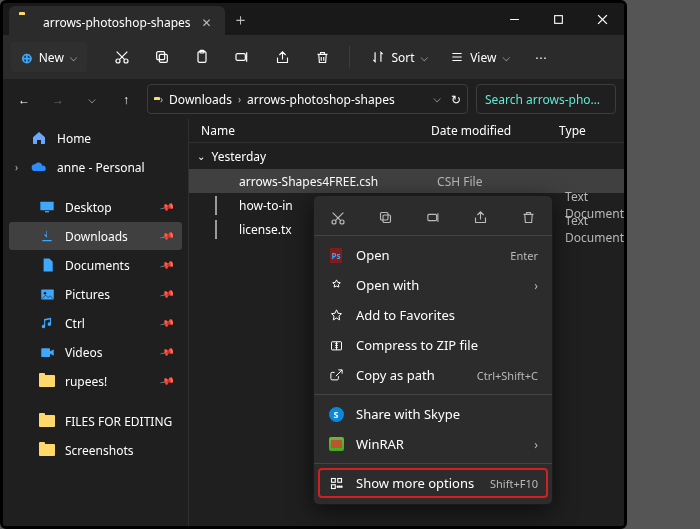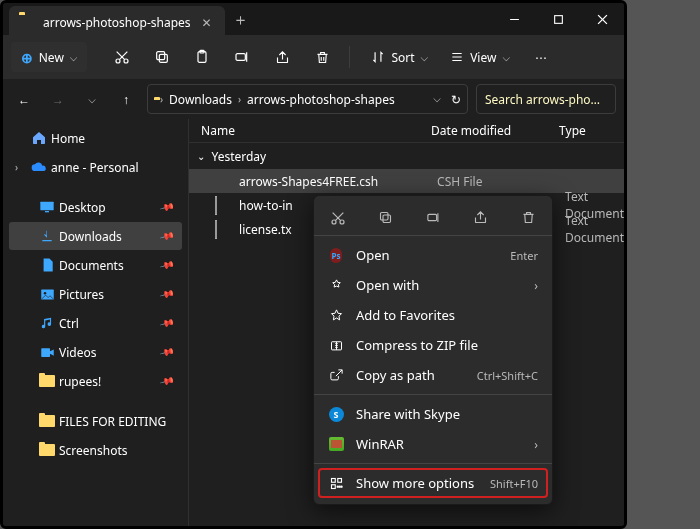--- a/index.html
+++ b/index.html
@@ -41,26 +41,26 @@
 
   
   .addressrow{height:40px;background:var(--bg-1);display:flex;align-items:center;padding:0 8px;gap:8px}
   .navbtn{width:26px;height:26px;display:flex;align-items:center;justify-content:center;color:var(--fg);cursor:pointer}
   .navbtn.dim{color:#6b6b6b}
   .addrbar{flex:1;height:30px;border:1px solid #3c3c3c;border-radius:4px;display:flex;align-items:center;padding:0 6px;gap:6px}
   .crumb{color:var(--fg);cursor:pointer}
   .crumbsep{color:var(--fg-dim);font-size:10px}
   .addrright{margin-left:auto;display:flex;gap:10px}
   .search{width:140px;height:30px;border:1px solid #3c3c3c;border-radius:4px;display:flex;align-items:center;padding:0 8px;color:#8c8c8c;gap:6px}
-  .search span{color:#fef9c3;font-size:12px;white-space:nowrap;overflow:hidden;text-overflow:ellipsis}
+  .search span{color:#5eead4;font-size:12px;white-space:nowrap;overflow:hidden;text-overflow:ellipsis}
 
   
   .body{display:flex;height:calc(100% - 116px)}
   .side{width:210px;background:var(--bg-1);border-right:1px solid #303030;padding:4px 0;overflow:hidden}
-  .sitem{height:28px;display:flex;align-items:center;padding:0 8px 0 22px;gap:4px;cursor:pointer;position:relative;margin:1px 6px;border-radius:3px}
+  .sitem{height:28px;display:flex;align-items:center;padding:0 8px 0 22px;gap:10px;cursor:pointer;position:relative;margin:1px 6px;border-radius:3px}
   .sitem.child{padding-left:30px}
   .sitem.sel{background:var(--bg-sel)}
   .sitem .caret{position:absolute;left:6px;font-size:10px;color:var(--fg-dim)}
   .sitem .ic{width:16px;height:16px;display:flex;align-items:center;justify-content:center}
   .folder-ic{width:16px;height:12px;background:var(--folder);border-radius:1px;position:relative}
   .folder-ic::before{content:"";position:absolute;top:-2px;left:0;width:6px;height:3px;background:var(--folder);border-radius:1px 1px 0 0}
   .pin{margin-left:auto;font-size:10px;color:var(--fg-dim);transform:rotate(30deg)}
   .sdiv{height:10px}
 
   
@@ -376,21 +376,21 @@
         </span>
     <span class="cib">
           <svg width="15" height="15" viewBox="0 0 24 24" fill="none" stroke="#bbb" stroke-width="1.8">
             <path d="M4 7h16M9 7V4h6v3M6 7l1 13h10l1-13"></path>
           </svg>
         </span>
   </div>
   <div id="ctx1">
         <div class="ci">
           <span class="cic">
-            <span style="background:#7f1d1d;color:#31a8ff;font-size:8px;font-weight:bold;padding:2px 2px;border-radius:6px">Ps</span>
+            <span style="background:#7f1d1d;color:#31a8ff;font-size:8px;font-weight:bold;padding:2px 2px;border-radius:0">Ps</span>
           </span>
           <span class="clbl">Open</span>
           <span class="hint">Enter</span>
         </div>
         <div class="ci">
           <span class="cic">
             <svg width="15" height="15" viewBox="0 0 24 24" fill="none" stroke="currentColor" stroke-width="1.6">
               <path d="M12 3l2 4 4 .5-3 3 .8 4L12 13l-3.8 1.5.8-4-3-3 4-.5z"></path>
             </svg>
           </span>

